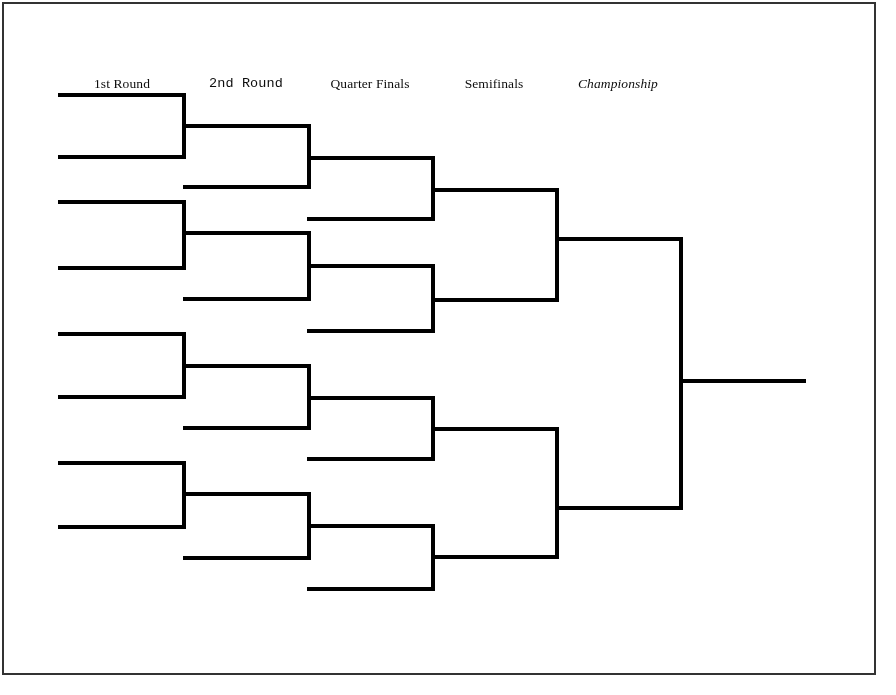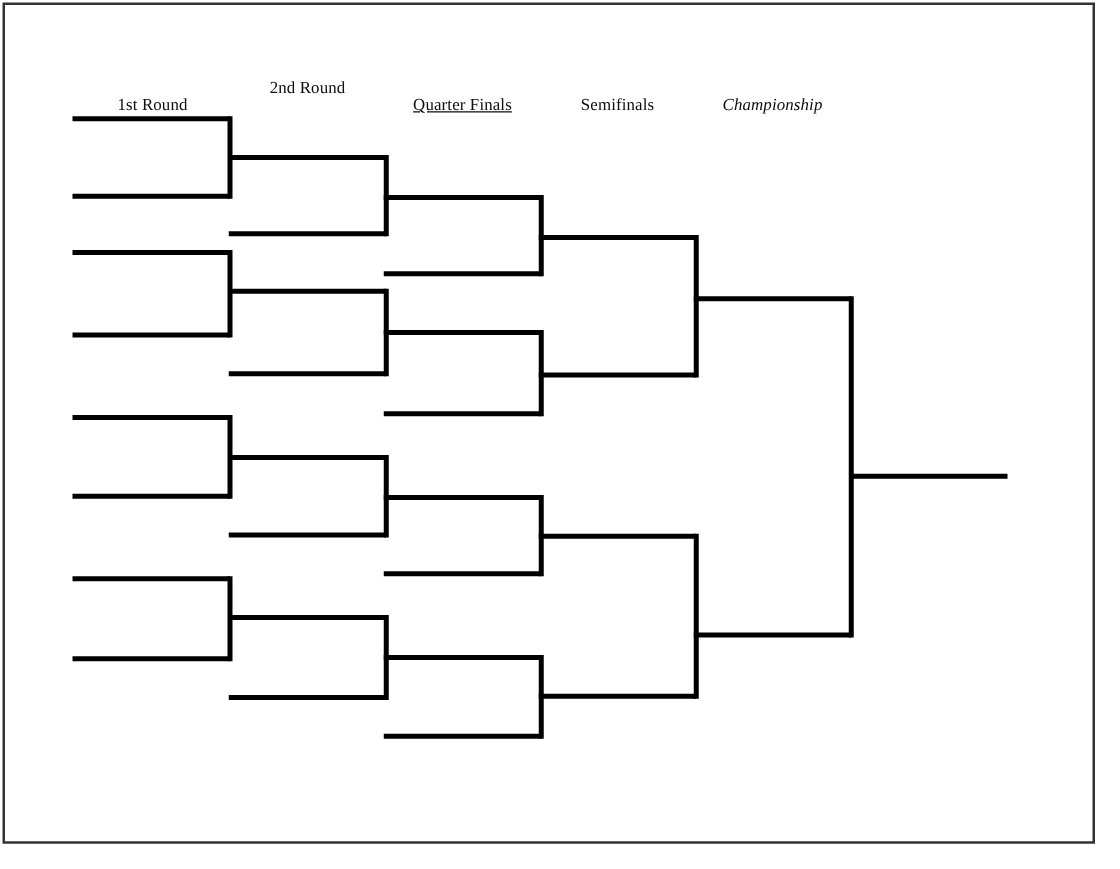--- a/index.html
+++ b/index.html
@@ -63,22 +63,22 @@
 </style>
 </head>
 <body>
 
 <div id="bracket-page">
 
   <div id="page-frame"></div>
 
   <div id="round-headers">
       <div class="round-header" style="left: 122px; top: 76px;">1st Round</div>
-      <div class="round-header" style="left: 246px; top: 62px;">2nd Round</div>
-      <div class="round-header" style="left: 370px; top: 76px; text-decoration: underline;">Quarter Finals</div>
+      <div class="round-header" style="left: 246px; top: 76px; font-family: Liberation Mono, monospace;">2nd Round</div>
+      <div class="round-header" style="left: 370px; top: 76px;">Quarter Finals</div>
       <div class="round-header" style="left: 494px; top: 76px; text-align: center;">Semifinals</div>
       <div class="round-header" style="left: 618px; top: 76px; font-style: italic;">Championship</div>
     </div>
 
   <svg id="bracket-svg" width="896" height="695" viewBox="0 0 896 695" xmlns="http://www.w3.org/2000/svg">
     <g id="bracket-slot-lines">
         <line class="bracket-line" x1="58" y1="95" x2="184" y2="95" stroke="#000000" stroke-width="4"></line>
         <line class="bracket-line" x1="58" y1="157" x2="184" y2="157" stroke="#000000" stroke-width="4"></line>
         <line class="bracket-line" x1="58" y1="202" x2="184" y2="202" stroke="#000000" stroke-width="4"></line>
         <line class="bracket-line" x1="58" y1="268" x2="184" y2="268" stroke="#000000" stroke-width="4"></line>

